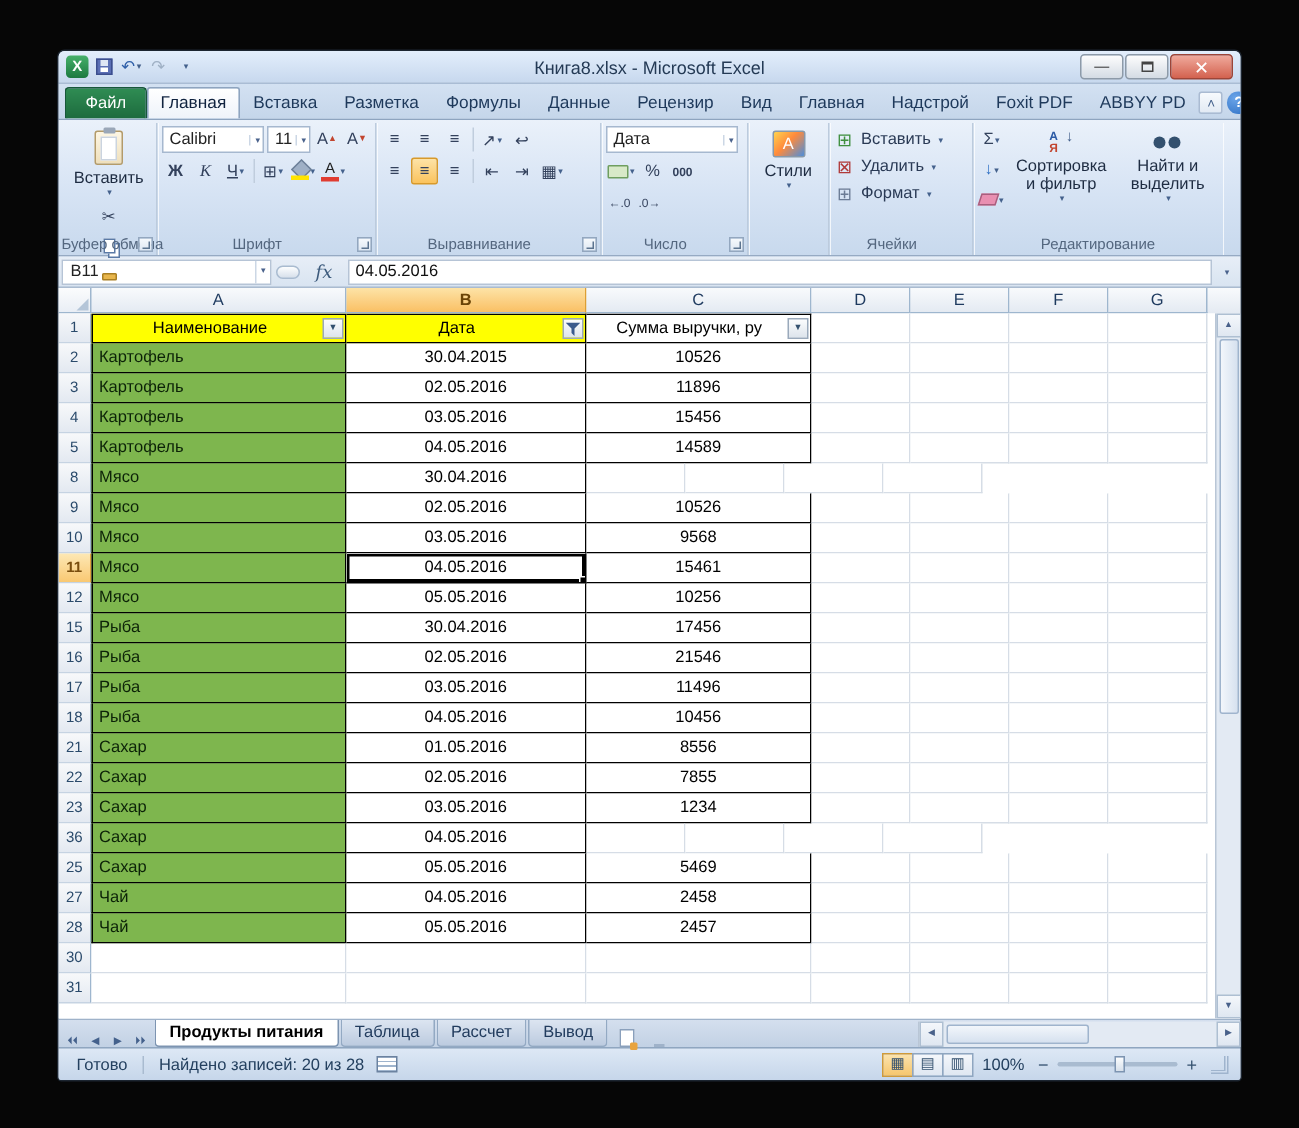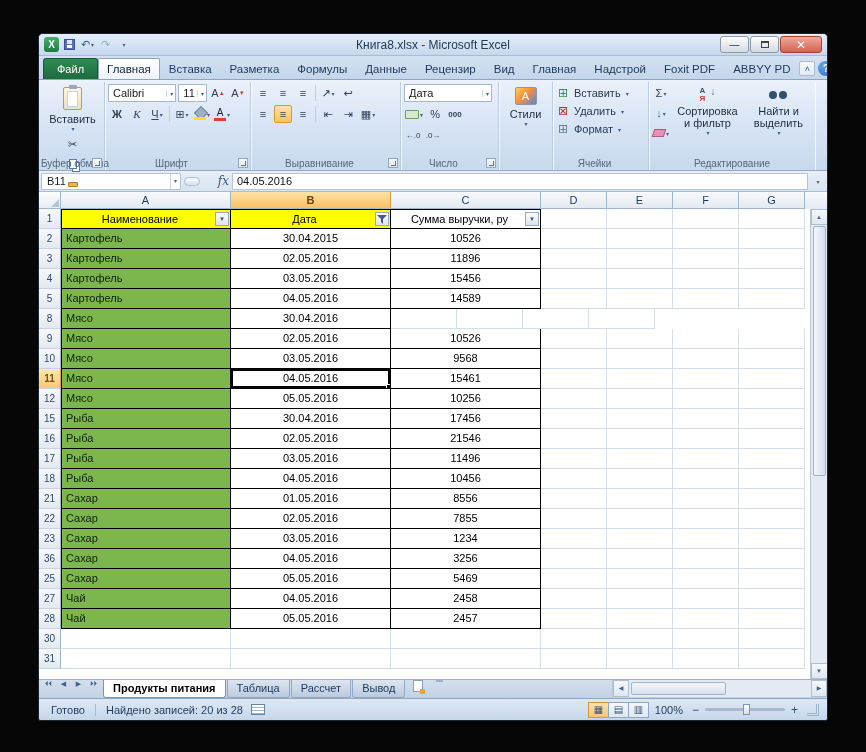--- a/index.html
+++ b/index.html
@@ -110,21 +110,21 @@
   .ico-bino i{width:8px;height:8px;border-radius:50%;background:#33506e;display:inline-block}
 
   
   .fbar{height:21px;flex:none;display:flex;align-items:center;background:linear-gradient(#e7eef7,#d9e4f1);
     border-bottom:1px solid #aabbd0;padding:0 2px;gap:3px}
   .namebox{width:140px;height:17px;background:#fff;border:1px solid #b6c4d6;display:flex;align-items:center;
     font-size:11px;color:#222;padding-left:5px}
   .nb-arrow{margin-left:auto;font-size:6px;color:#4a628c;border-left:1px solid #ccd7e5;
     padding:0 3px;line-height:15px}
   .pill{width:16px;height:9px;border-radius:5px;background:linear-gradient(#fcfdfe,#d7e0eb);border:1px solid #a9bbd0}
-  .fxbtn{width:26px;text-align:right;font-size:12px;font-style:italic;color:#3c5a7c;
+  .fxbtn{width:26px;text-align:center;font-size:12px;font-style:italic;color:#3c5a7c;
     font-family:"DejaVu Serif",serif}
   .finput{flex:1;height:17px;background:#fff;border:1px solid #b6c4d6;font-size:11px;line-height:15px;
     color:#111;padding-left:4px}
   .fexpand{width:14px;text-align:center;font-size:6px;color:#4a628c}
 
   
   .sheet{flex:1;position:relative;background:#fff;overflow:hidden}
   .headrow{display:flex;height:17px;background:linear-gradient(#f8fafc,#e4eaf2)}
   .corner{width:22px;height:17px;border-right:1px solid #9eb6ce;border-bottom:1px solid #9eb6ce;
     background:linear-gradient(#fbfcfd,#e9eef5);position:relative}
@@ -155,21 +155,21 @@
   .fill-handle{position:absolute;right:-1px;bottom:-1px;width:5px;height:5px;background:#000;border:1px solid #fff}
   .vscroll{position:absolute;top:17px;right:0;bottom:0;width:17px;background:#e3eaf3;border-left:1px solid #b9c6d6;
     display:flex;flex-direction:column;align-items:center}
   .varrow{width:17px;height:16px;flex:none;background:linear-gradient(#f4f7fb,#dfe7f1);border:1px solid #aebfd2;
     font-size:6px;color:#49618a;text-align:center;line-height:14px}
   .vthumb{width:13px;height:250px;margin-top:1px;background:linear-gradient(90deg,#f2f6fb,#d6e1ef);
     border:1px solid #9fb4cd;border-radius:2px}
   .varrow.bottom{margin-top:auto}
 
   
-  .tabbar{height:19px;flex:none;display:flex;align-items:flex-start;background:linear-gradient(#d4dfee,#c2d1e4);
+  .tabbar{height:19px;flex:none;display:flex;align-items:flex-end;background:linear-gradient(#d4dfee,#c2d1e4);
     border-top:1px solid #9fb2c9;font-size:11px}
   .navs{display:flex;align-items:center;padding:0 3px;gap:2px}
   .nav{font-size:7px;color:#44618c;width:13px;text-align:center}
   .stabs{display:flex;align-items:stretch}
   .stab{padding:0 9px;line-height:17px;color:#223c5e;background:linear-gradient(#dce5f1,#bccbdf);
     border:1px solid #93a9c3;border-top:none;margin-right:1px;border-radius:0 0 3px 3px;white-space:nowrap}
   .stab.active{background:#fff;font-weight:bold;color:#000;border-color:#7d94b1}
   .inserttab{width:24px;display:flex;align-items:center;justify-content:center}
   .pg{width:10px;height:12px;background:#fff;border:1px solid #8aa0bc;position:relative}
   .pg::after{content:"";position:absolute;right:-3px;bottom:-3px;width:5px;height:5px;background:#e8a33d;border-radius:1px}
@@ -616,21 +616,20 @@
             <div class="cell tc sum col-C">1234</div>
             <div class="cell plain col-D"></div>
             <div class="cell plain col-E"></div>
             <div class="cell plain col-F"></div>
             <div class="cell plain col-G"></div>
           </div>
           <div class="grow">
             <div class="cell rn">36</div>
             <div class="cell tc name col-A">Сахар</div>
             <div class="cell tc date col-B">04.05.2016</div>
-            <div class="cell tc sum col-C">3256</div>
             <div class="cell plain col-D"></div>
             <div class="cell plain col-E"></div>
             <div class="cell plain col-F"></div>
             <div class="cell plain col-G"></div>
           </div>
           <div class="grow">
             <div class="cell rn">25</div>
             <div class="cell tc name col-A">Сахар</div>
             <div class="cell tc date col-B">05.05.2016</div>
             <div class="cell tc sum col-C">5469</div>

